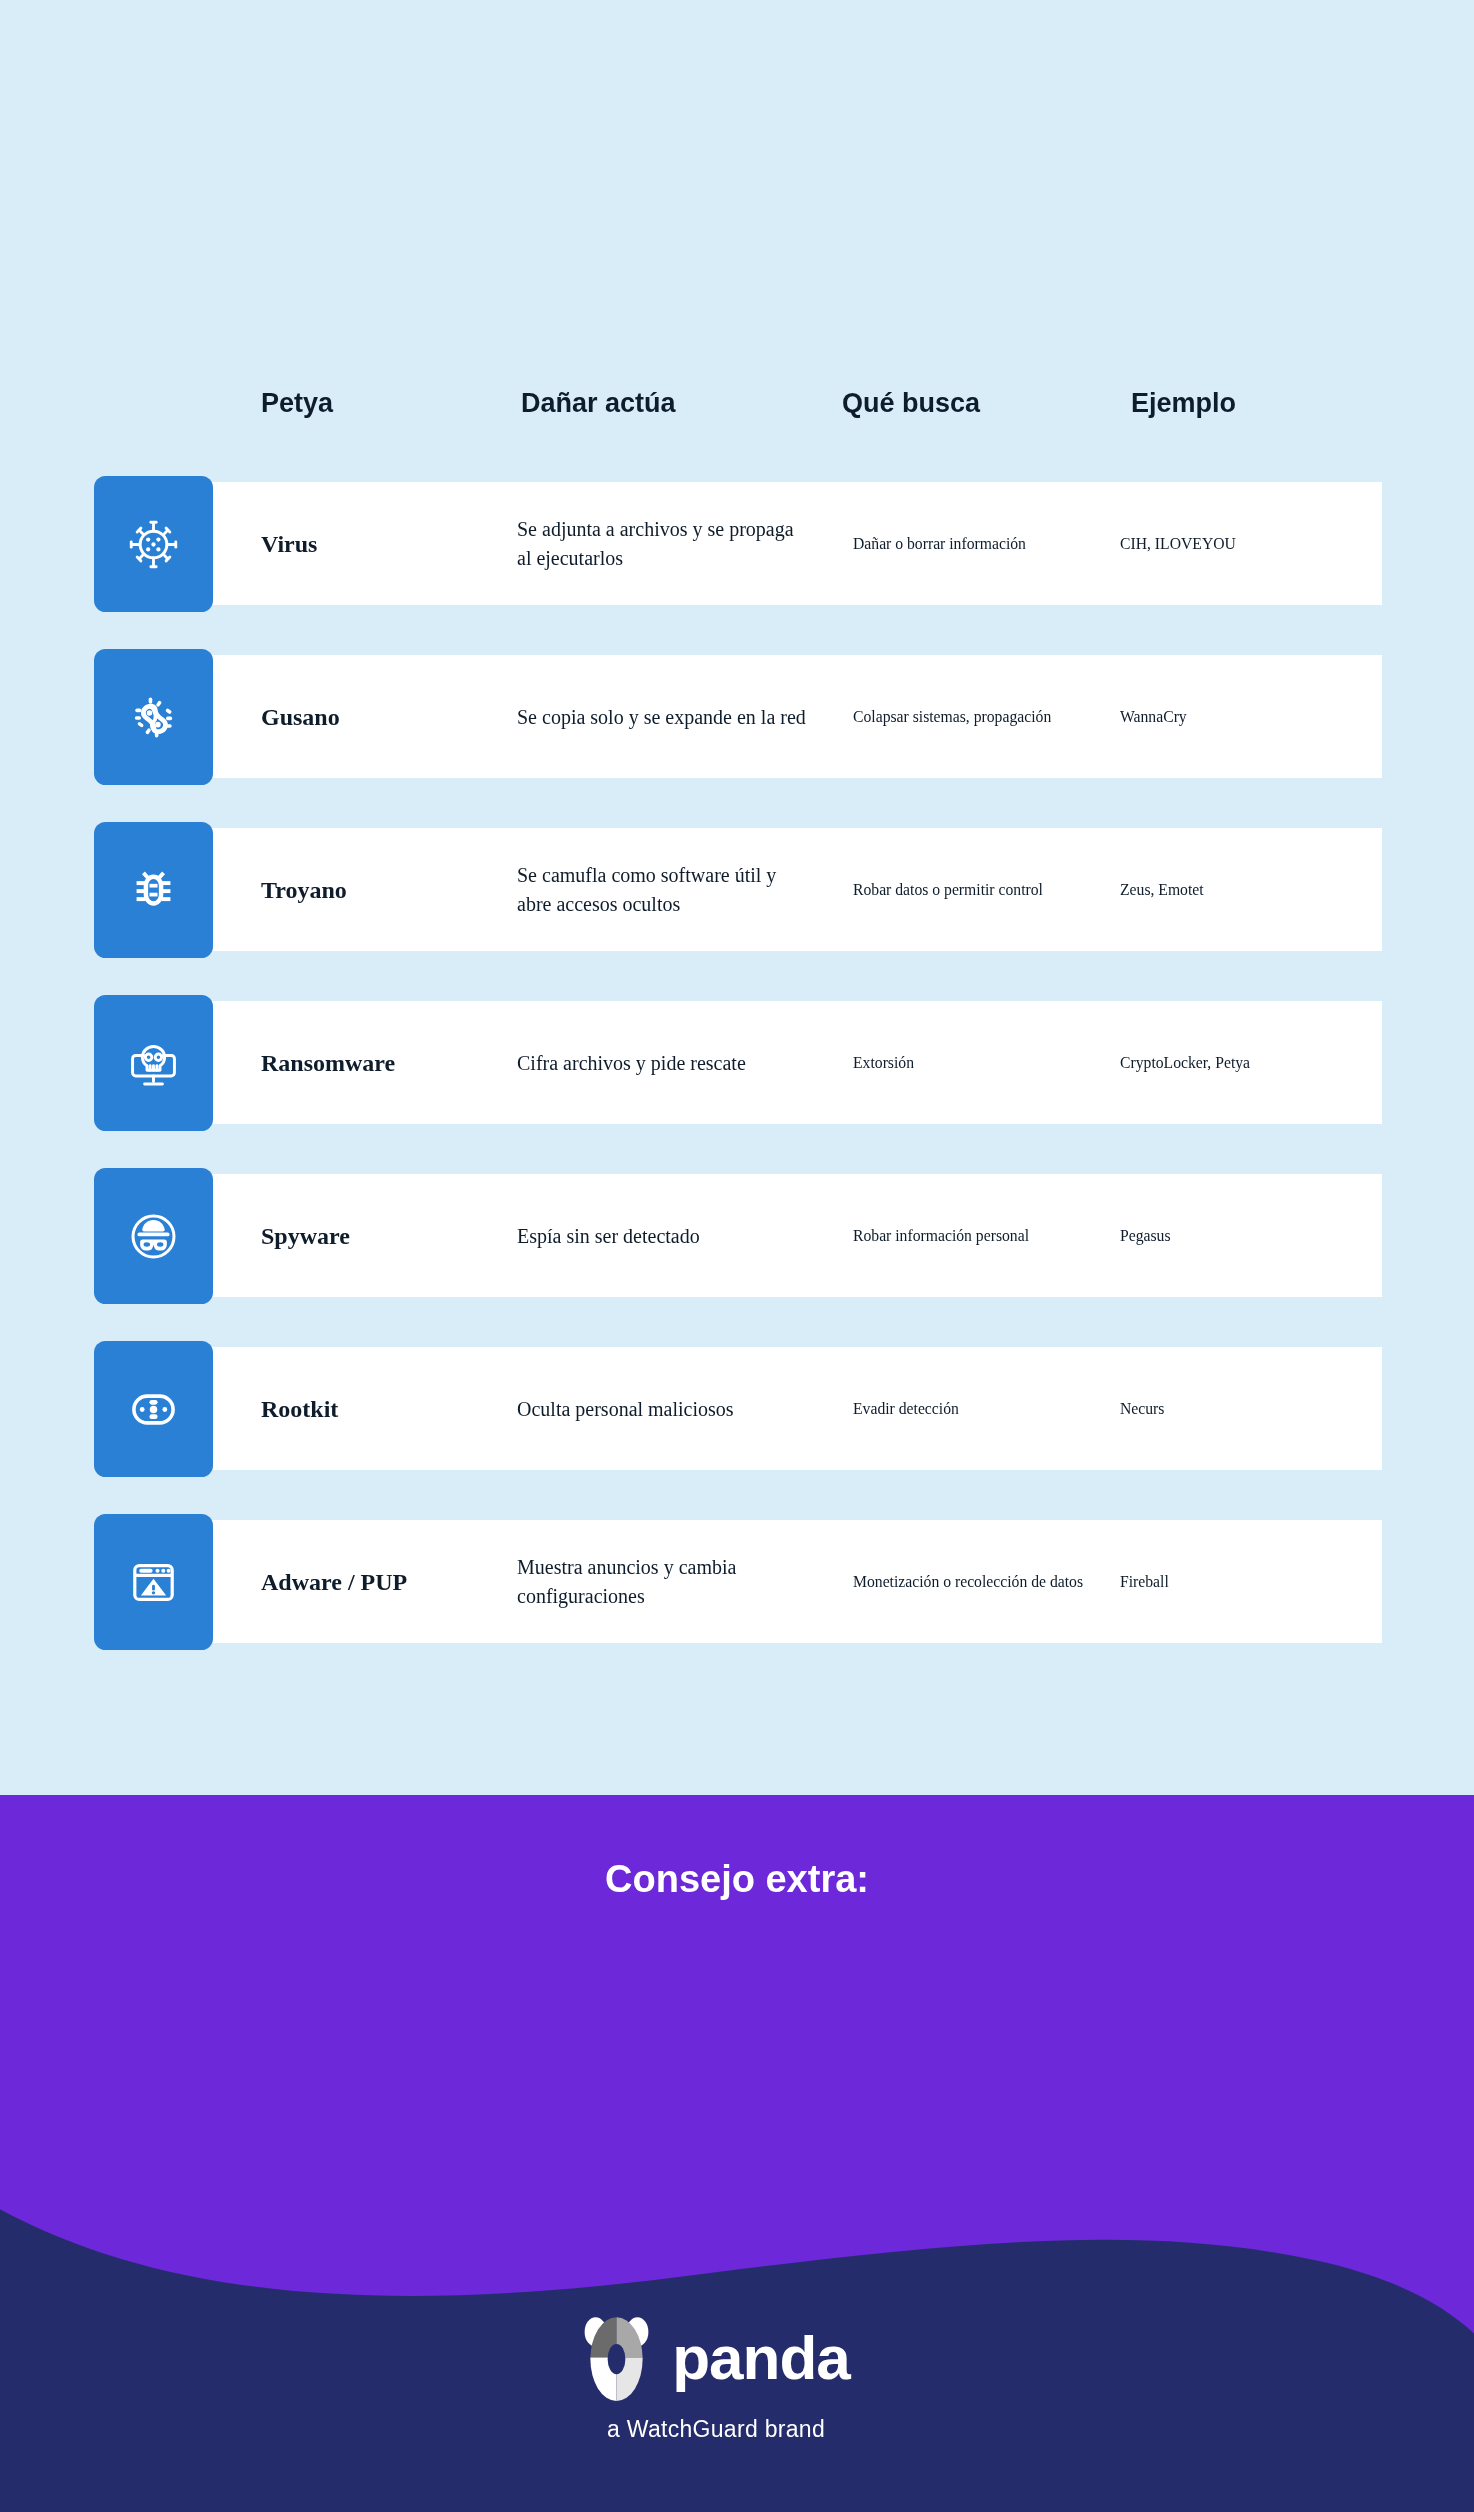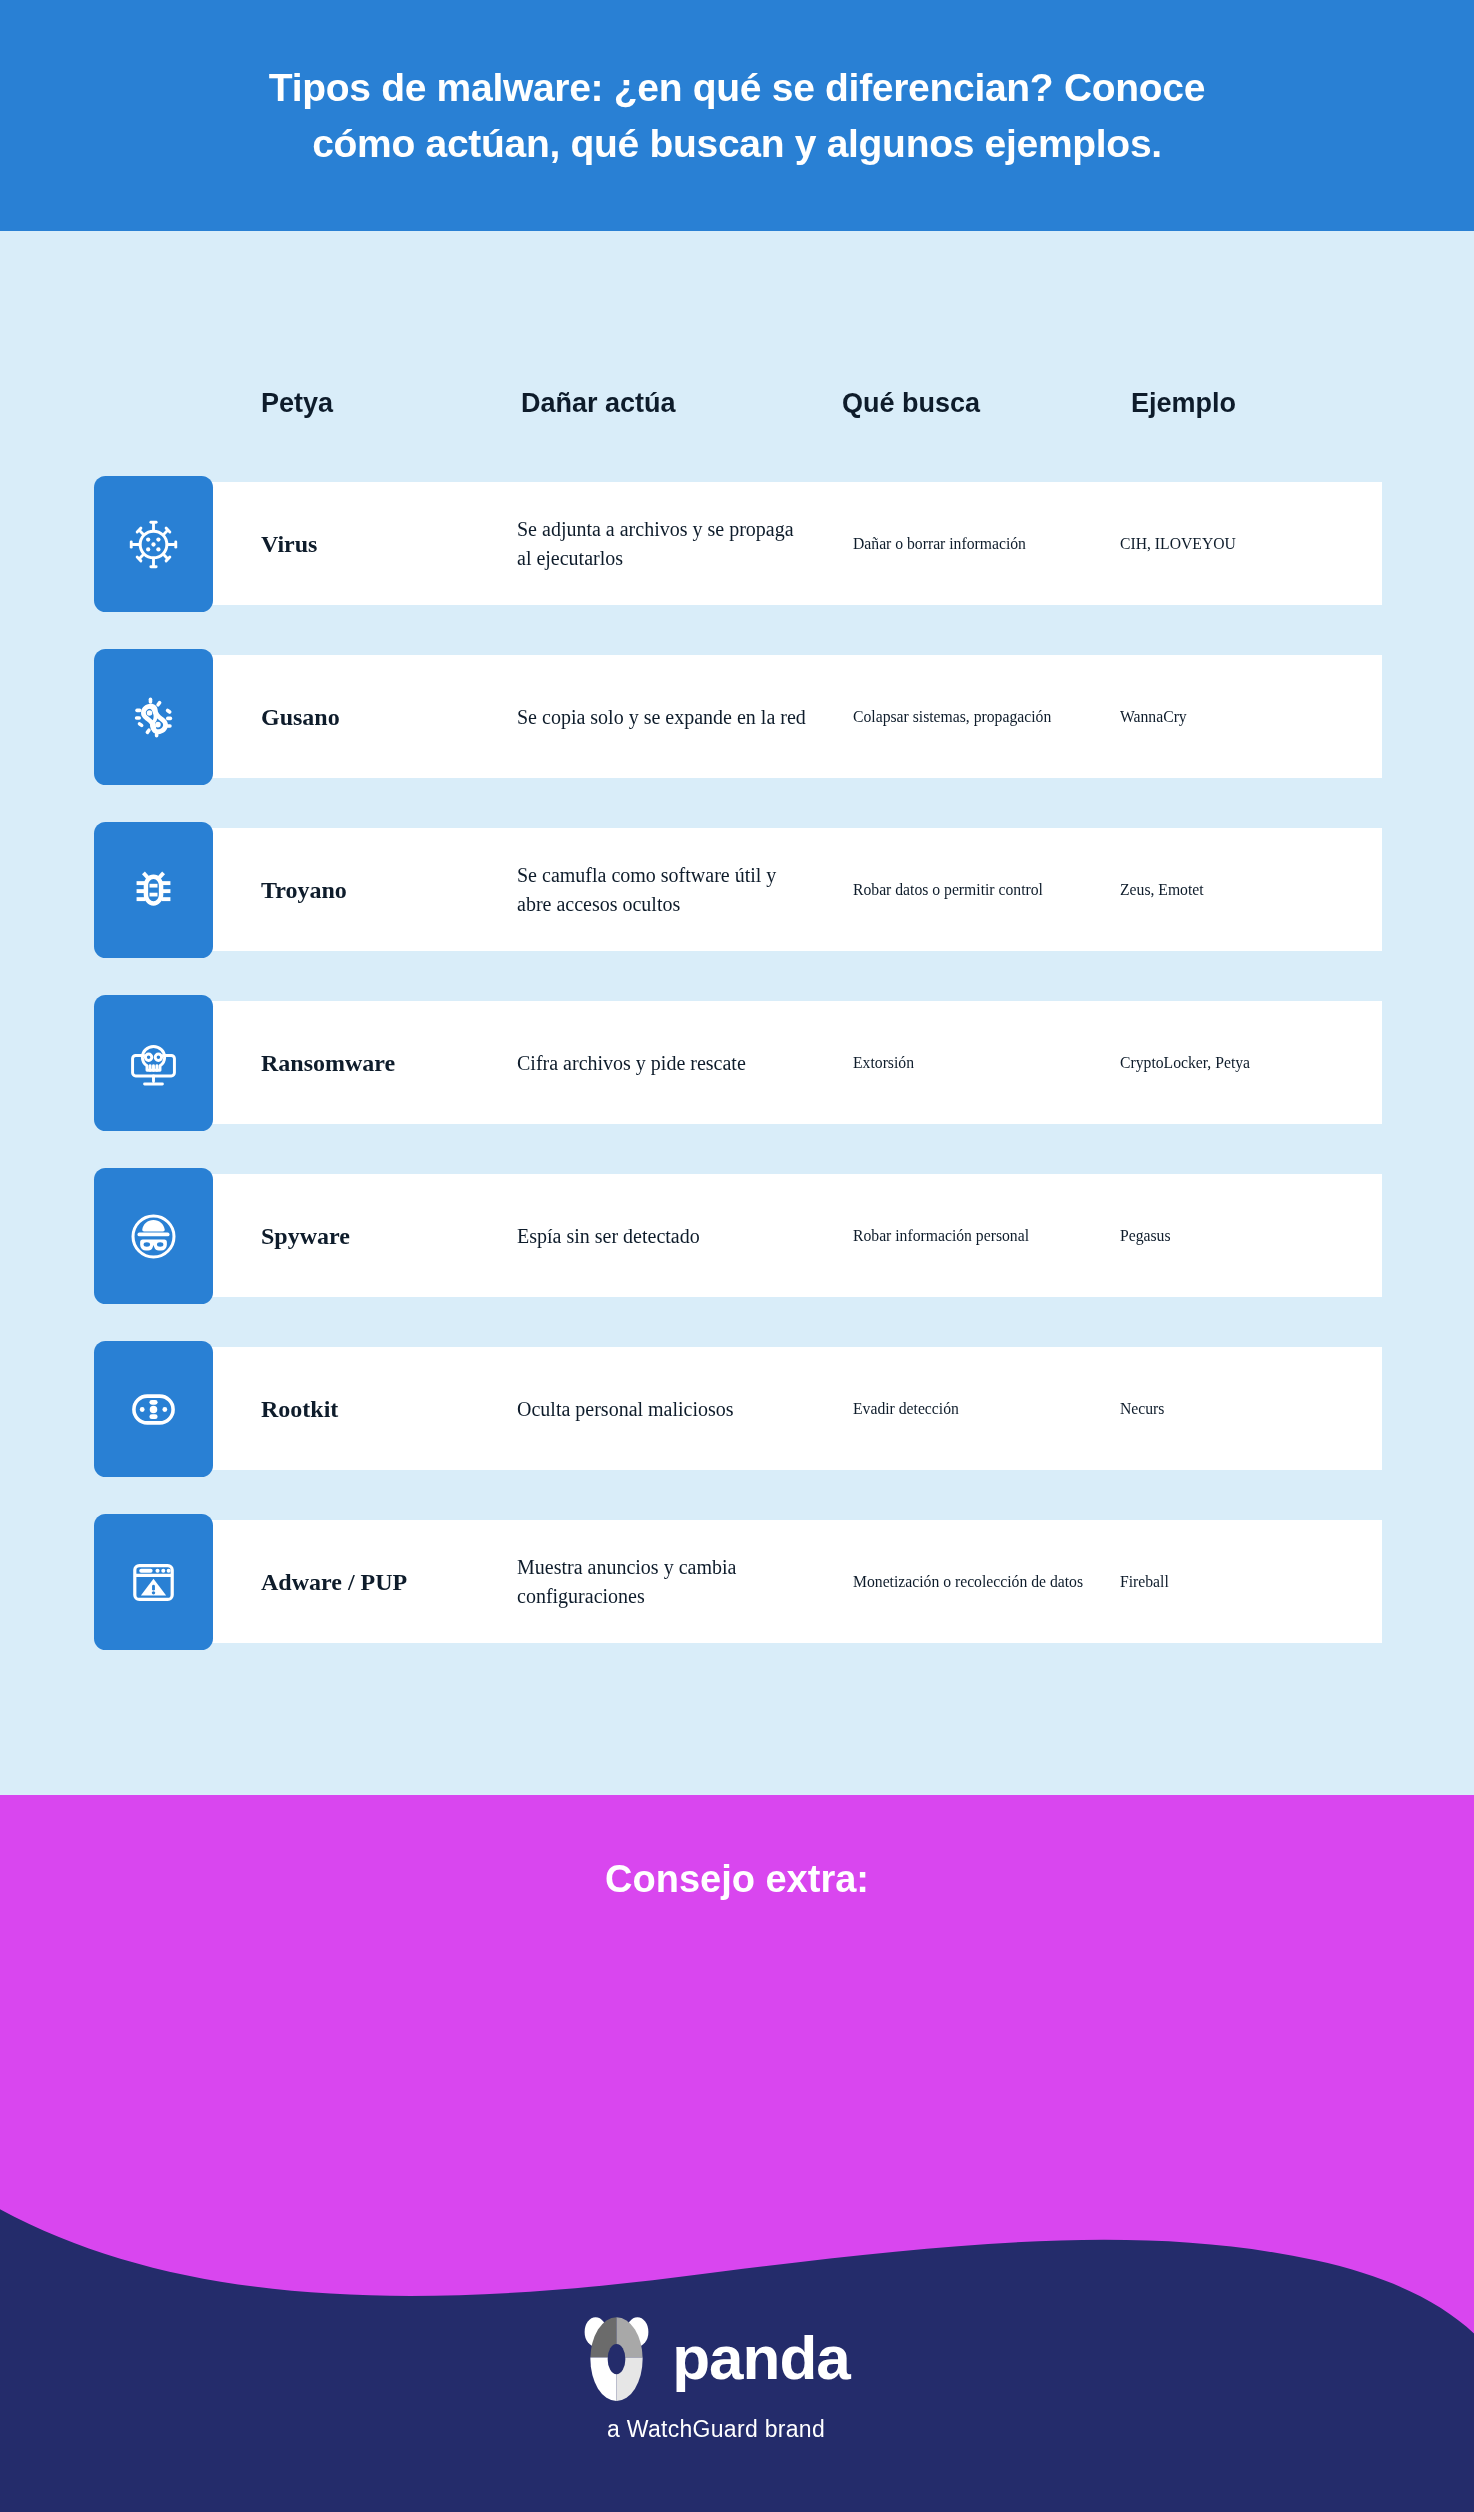--- a/index.html
+++ b/index.html
@@ -143,21 +143,21 @@
     line-height: 1.45;
   }
 
   
   .tip-band {
     position: absolute;
     left: 0;
     top: 1795px;
     width: 1474px;
     height: 717px;
-    background: #d946ef;
+    background: #6d28d9;
   }
   .tip-title {
     position: absolute;
     left: 0;
     top: 63px;
     width: 1474px;
     text-align: center;
     color: #FFFFFF;
     font-size: 38px;
     font-weight: bold;
@@ -212,26 +212,20 @@
     color: #FFFFFF;
     font-size: 23px;
     letter-spacing: 0.3px;
   }
 </style>
 </head>
 <body>
 
 <div class="page">
 
-  <div class="header">
-    <div class="header-title">
-      <span>Tipos de malware: ¿en qué se diferencian? Conoce</span><br>
-      <span>cómo actúan, qué buscan y algunos ejemplos.</span>
-    </div>
-  </div>
 
   <div class="table-area">
 
     <div class="col-headers">
       <div class="col-header ch-0">Petya</div>
       <div class="col-header ch-1">Dañar actúa</div>
       <div class="col-header ch-2">Qué busca</div>
       <div class="col-header ch-3">Ejemplo</div>
     </div>
 

